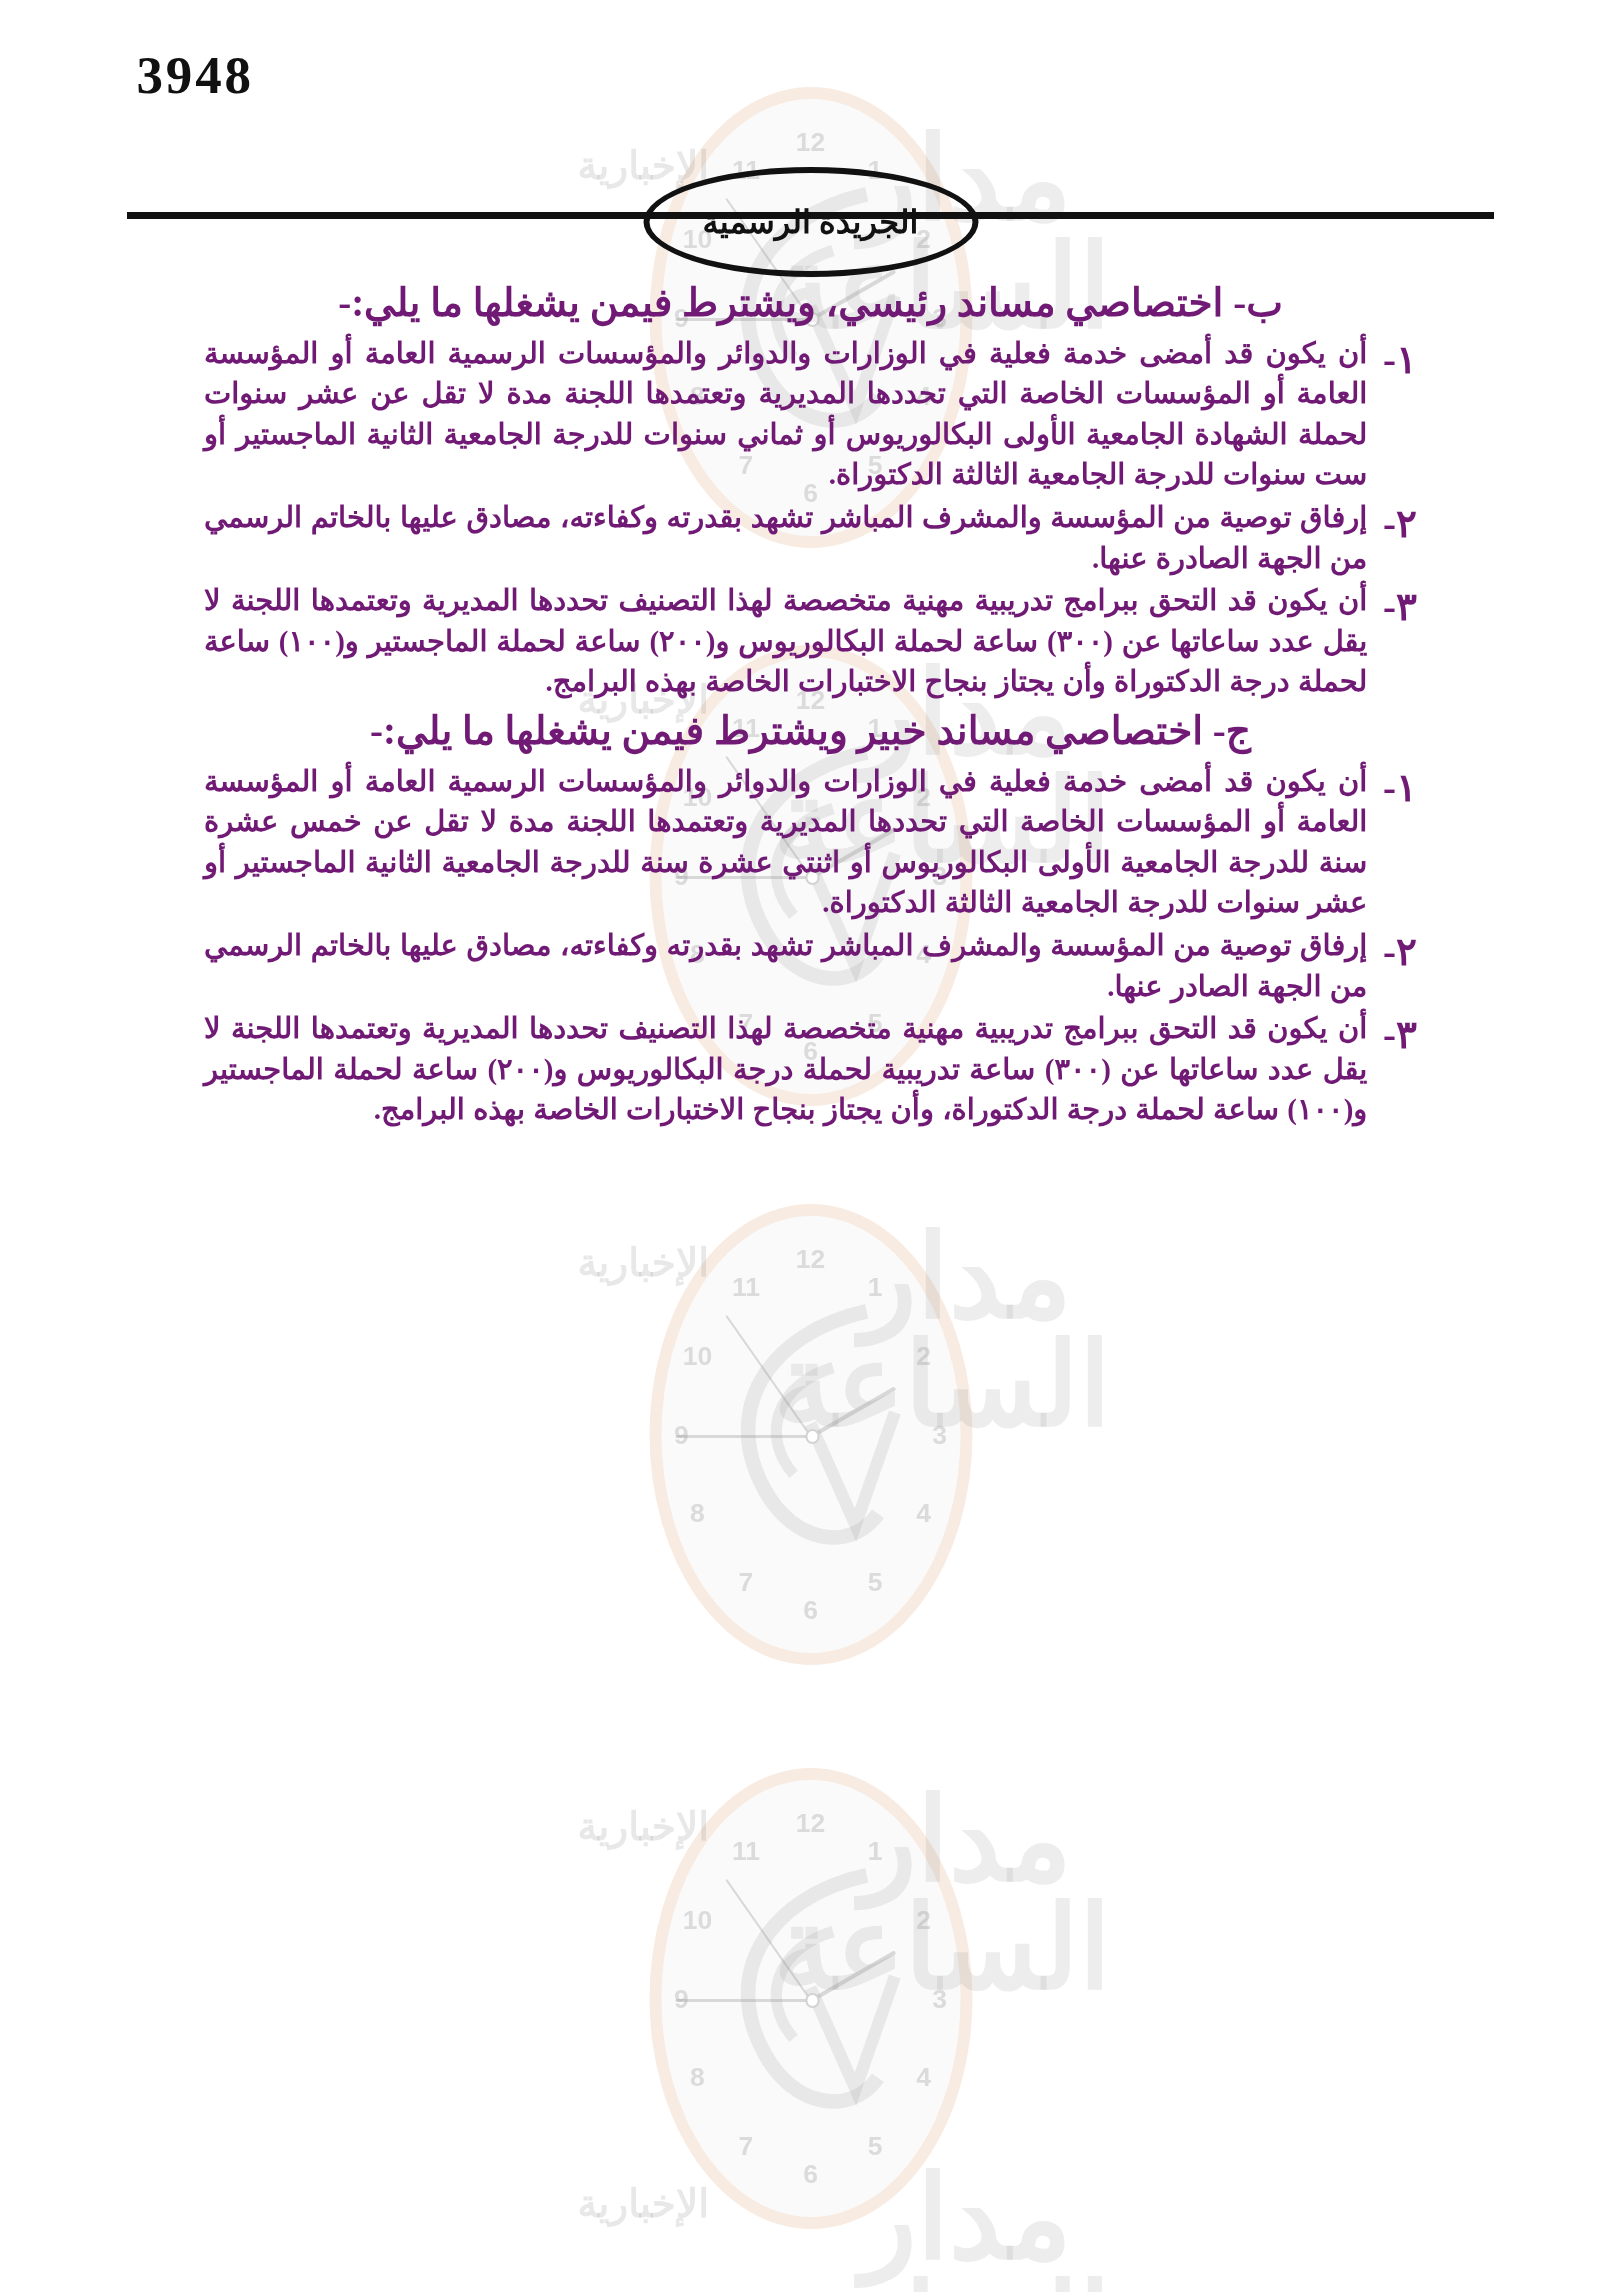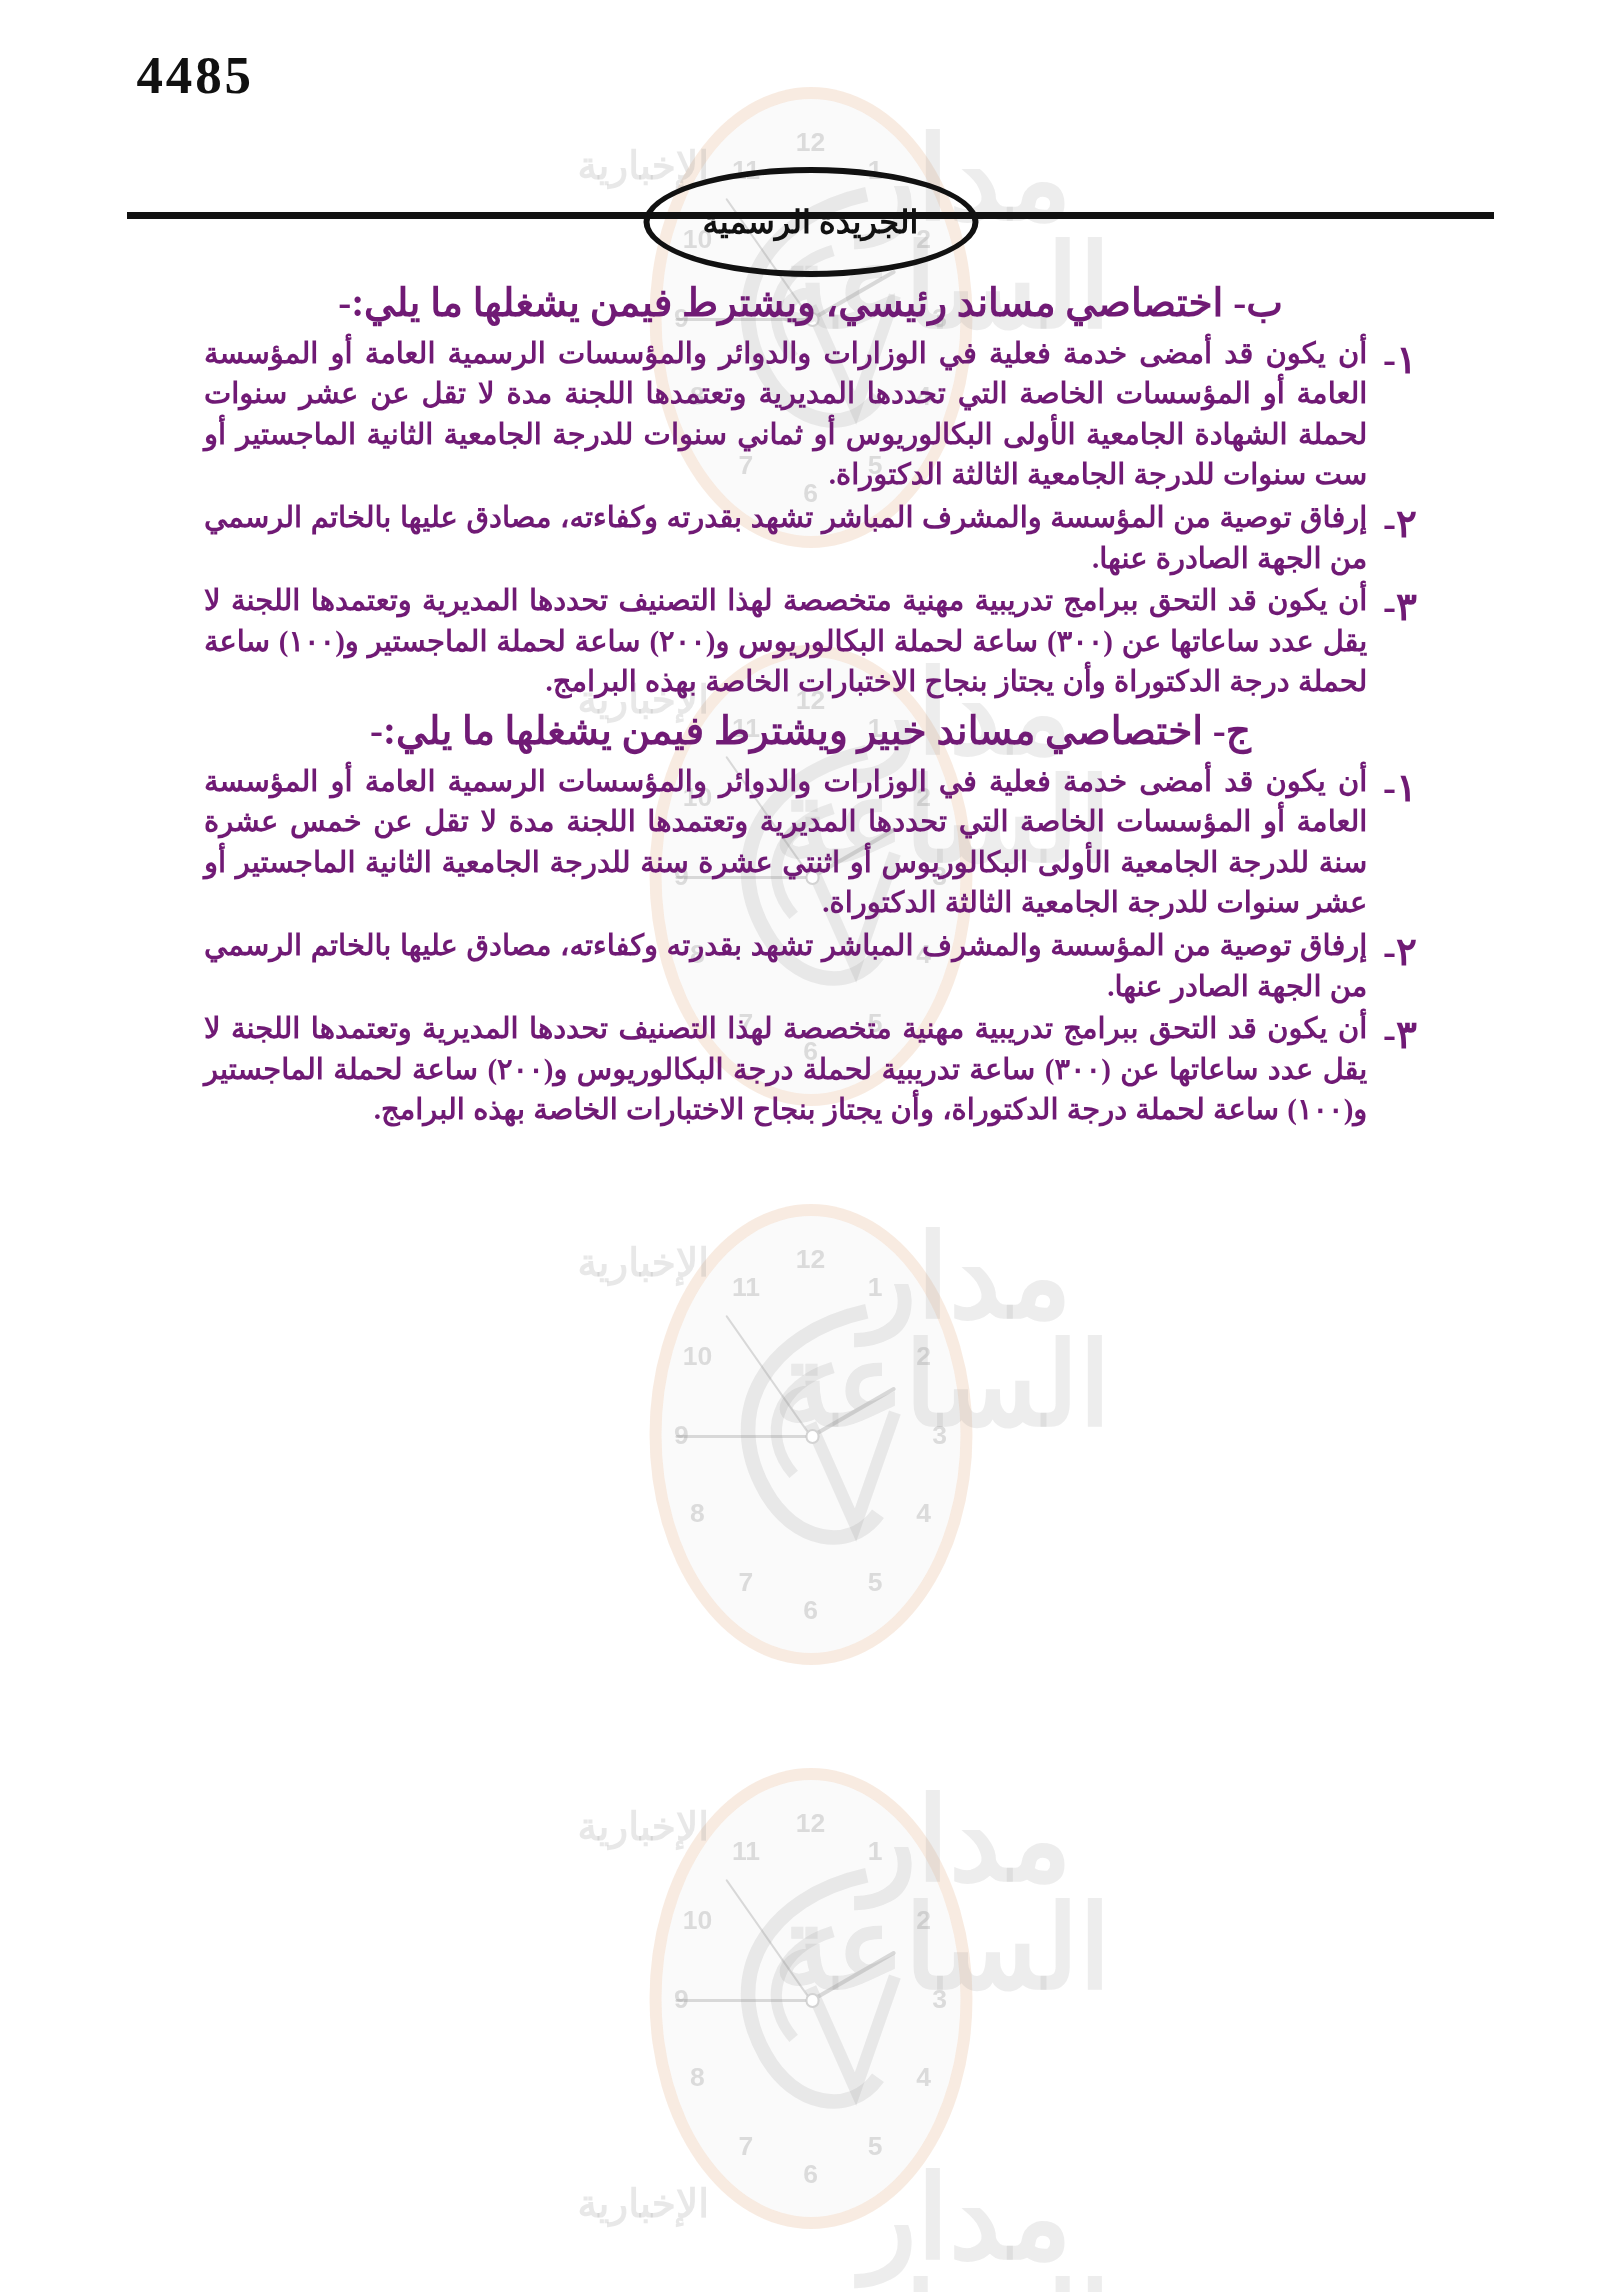--- a/index.html
+++ b/index.html
@@ -336,21 +336,21 @@
     <div class="wm-word big" style="top:1862px; right:510px;">الساعة</div>
     <div class="wm-word small" style="top:1779px; right:912px;">الإخبارية</div>
 
     <div class="wm-word big" style="top:2132px; right:549px;">مدار</div>
     <div class="wm-word big" style="top:2240px; right:510px;">الساعة</div>
     <div class="wm-word small" style="top:2156px; right:912px;">الإخبارية</div>
   </div>
 
   <div class="content">
 
-    <div class="page-number">4485</div>
+    <div class="page-number">3948</div>
 
     <div class="header-rule"></div>
 
     <div class="header-badge">
       <span class="header-badge-label">الجريدة الرسمية</span>
     </div>
 
     <div class="body-block">
 
       <div class="section">

